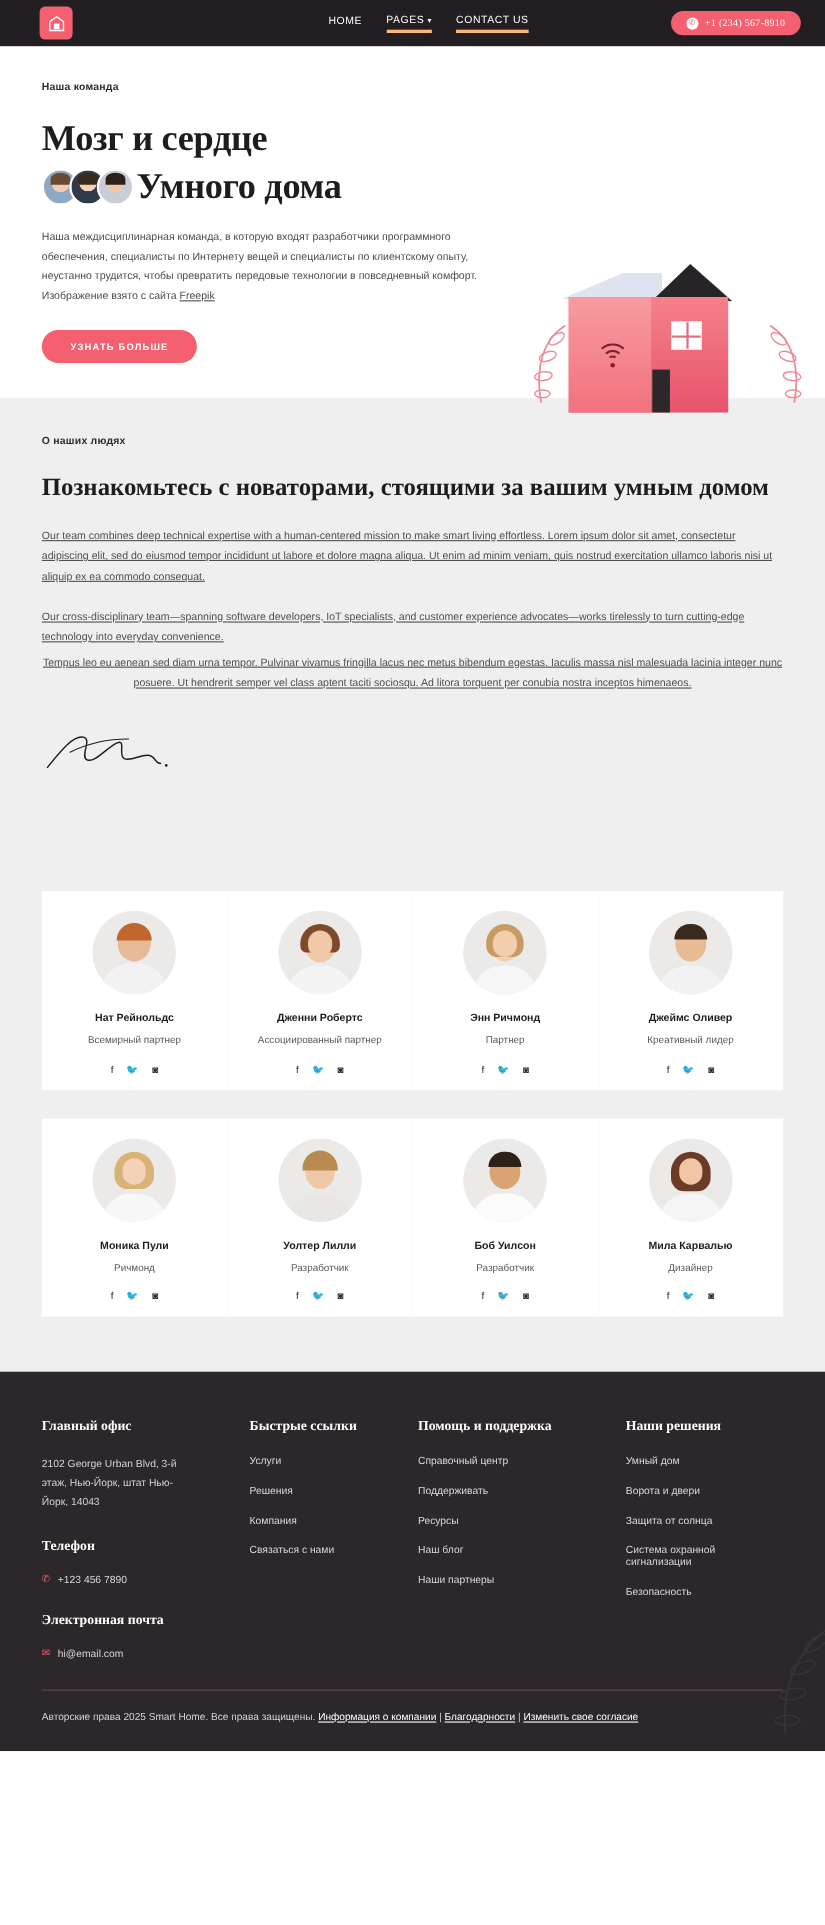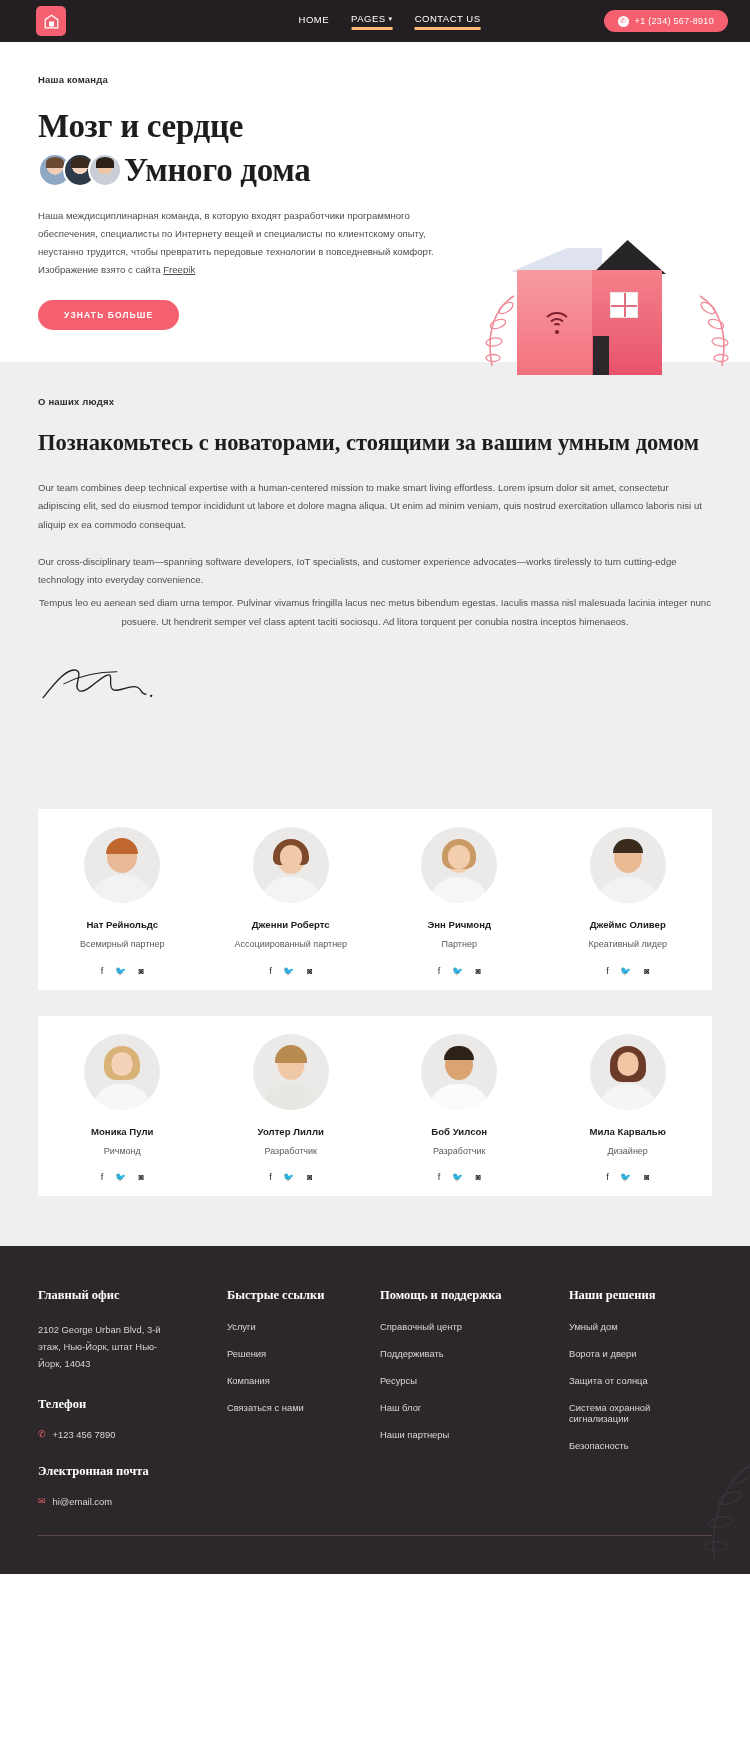--- a/index.html
+++ b/index.html
@@ -56,20 +56,21 @@
     background: #f4606f;
     color: #fff;
     border-radius: 20px;
     height: 22px;
     padding: 0 14px;
     display: flex;
     align-items: center;
     gap: 6px;
     font-size: 9px;
     letter-spacing: .3px;
+    font-family: Liberation Serif, serif;
   }
   .phone-ico {
     width: 11px; height: 11px;
     background: #fff;
     border-radius: 50%;
     color: #f4606f;
     display: flex; align-items: center; justify-content: center;
     font-size: 7px;
   }
 
@@ -217,20 +218,21 @@
     line-height: 1.4;
     font-weight: bold;
     margin-top: 16px;
     color: #1e1c1e;
   }
   .about p {
     font-size: 9.6px;
     line-height: 1.95;
     color: #4f4f4f;
     margin-top: 20px;
+    text-decoration: underline;
   }
   .about p + p { margin-top: 18px; }
   .about p.tight { margin-top: 4px; text-align: center; }
   .signature { margin-top: 30px; width: 120px; height: 44px; }
 
   
   .team { padding: 40px 0 50px 0; background: #efefef; }
   .team h2 {
     font-family: "Liberation Serif", serif;
     font-size: 21px;
@@ -579,15 +581,18 @@
 
     <svg class="f-leaf" width="90" height="110" viewBox="0 0 90 110">
       <path d="M86 6 C56 26, 40 60, 44 104" stroke="#4a3f46" stroke-width="1.5" fill="none"></path>
       <ellipse cx="72" cy="22" rx="12" ry="5" fill="none" stroke="#4a3f46" stroke-width="1.2" transform="rotate(-35 72 22)"></ellipse>
       <ellipse cx="60" cy="44" rx="12" ry="5" fill="none" stroke="#4a3f46" stroke-width="1.2" transform="rotate(-22 60 44)"></ellipse>
       <ellipse cx="51" cy="68" rx="12" ry="5" fill="none" stroke="#4a3f46" stroke-width="1.2" transform="rotate(-10 51 68)"></ellipse>
       <ellipse cx="46" cy="92" rx="11" ry="4.5" fill="none" stroke="#4a3f46" stroke-width="1.2"></ellipse>
     </svg>
 
     <div class="f-divider"></div>
+    <div class="copyright">
+      <span>Авторские права 2025 Smart Home. Все права защищены. </span><a href="#">Информация о компании</a><span> | </span><a href="#">Благодарности</a><span> | </span><a href="#">Изменить свое согласие</a>
+    </div>
   </div>
 
 </div>
 
 </body></html>

